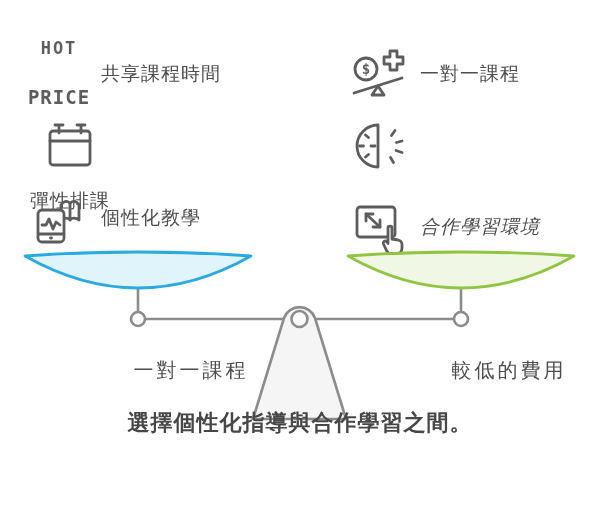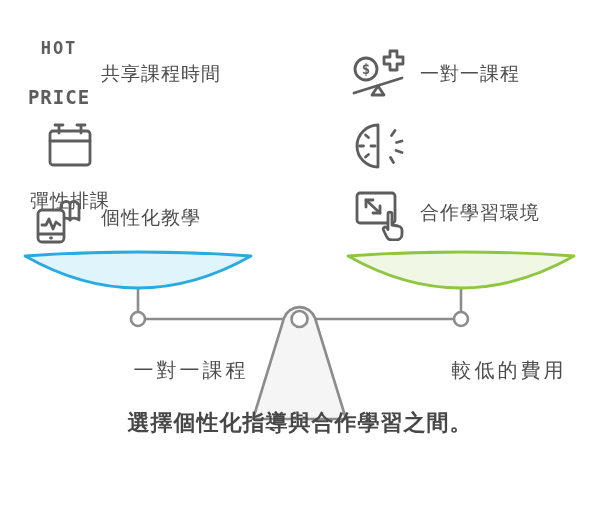--- a/index.html
+++ b/index.html
@@ -86,21 +86,21 @@
   <div class="feature-row" style="left:349px;top:117px;">
     <div class="icon-box">
       <svg class="ic" width="56" height="56" viewBox="0 0 56 56">
         <path d="M28,7 A21,21 0 0 0 28,49 Z"></path>
         <path d="M9.5,28 h4 M15.5,17 l3,2.5 M15.5,39 l3,-2.5 M21,28 h4"></path>
         <path d="M41.5,17.5 L45,12.5 M46.5,24.5 L52,23 M46,32.5 L52,34.5 M40.5,39.5 L43.5,44.5"></path>
       </svg>
     </div>
   </div>
 
-  <div class="feature-row" style="left:349px;top:184px;">
+  <div class="feature-row" style="left:349px;top:198px;font-style:italic;">
     <div class="icon-box">
       <svg class="ic" width="56" height="56" viewBox="0 0 56 56">
         <rect x="7" y="8" width="38" height="30" rx="3"></rect>
         <path d="M16,15 L30,28"></path>
         <path d="M23,15 H16 V22"></path>
         <path d="M23,28 H30 V21"></path>
         <path class="whitefill" d="M38,29 C38,26.5 42,26.5 42,29 L42,40 L48,41 C50.5,41.5 52,43 52,45.5 L52,49 C52,52.5 49.5,55 46,55 L42,55 C39.5,55 37.5,53.8 36.5,51.5 L33.5,45 C32.5,42.5 35.5,41 37,43 L38,44.5 Z"></path>
       </svg>
     </div>
     <div class="feature-label">合作學習環境</div>

